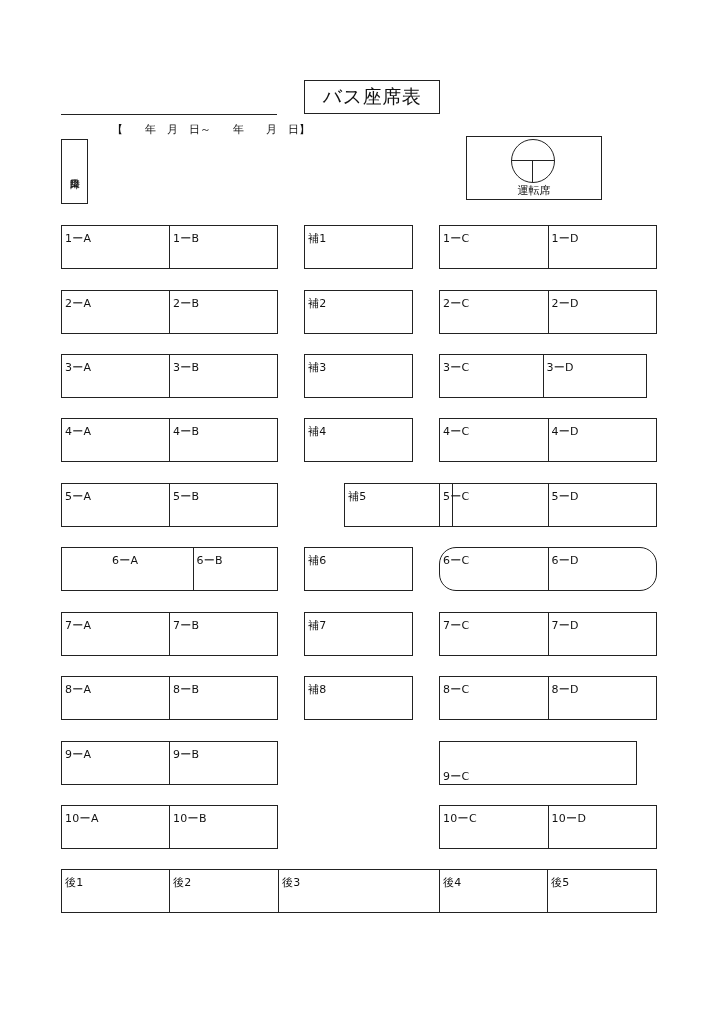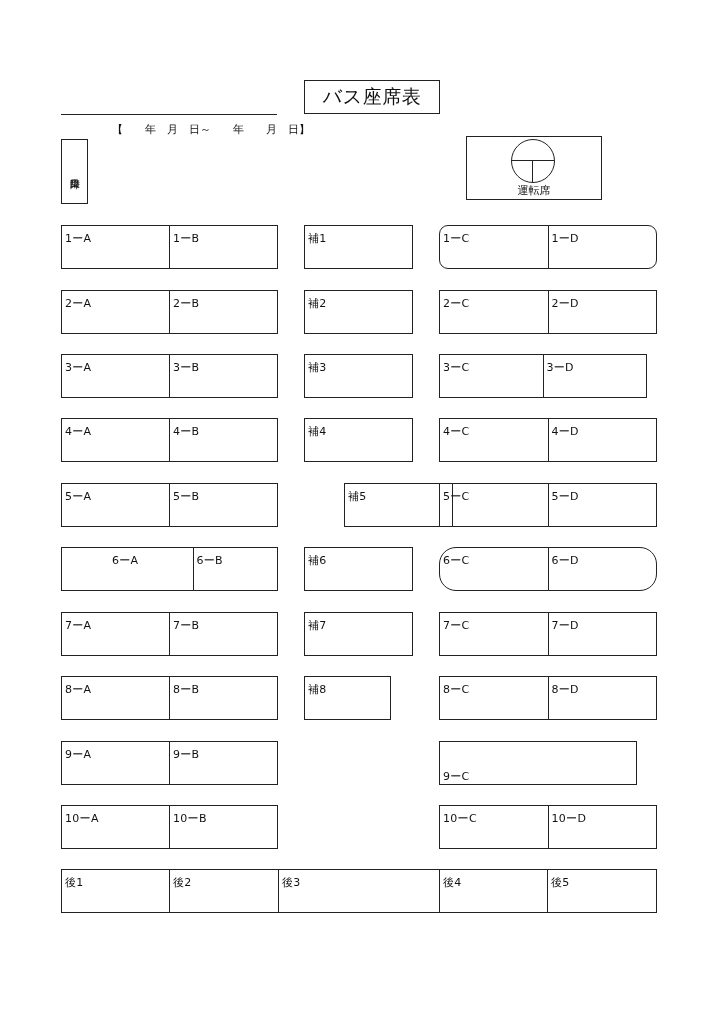--- a/index.html
+++ b/index.html
@@ -66,21 +66,21 @@
 
 <div>
 
   <div class="seat-row" style="left:61px;top:225px;width:217px;">
     <div class="seat">1ーA</div>
     <div class="seat">1ーB</div>
   </div>
   <div class="seat-row" style="left:304px;top:225px;width:109px;">
     <div class="seat">補1</div>
   </div>
-  <div class="seat-row" style="left:439px;top:225px;width:218px;border-radius:9px;">
+  <div class="seat-row" style="left:439px;top:225px;width:218px;">
     <div class="seat">1ーC</div>
     <div class="seat">1ーD</div>
   </div>
 
   <div class="seat-row" style="left:61px;top:290px;width:217px;">
     <div class="seat">2ーA</div>
     <div class="seat">2ーB</div>
   </div>
   <div class="seat-row" style="left:304px;top:290px;width:109px;">
     <div class="seat">補2</div>
@@ -147,21 +147,21 @@
   </div>
   <div class="seat-row" style="left:439px;top:612px;width:218px;">
     <div class="seat">7ーC</div>
     <div class="seat">7ーD</div>
   </div>
 
   <div class="seat-row" style="left:61px;top:676px;width:217px;">
     <div class="seat">8ーA</div>
     <div class="seat">8ーB</div>
   </div>
-  <div class="seat-row" style="left:304px;top:676px;width:87px;">
+  <div class="seat-row" style="left:304px;top:676px;width:109px;">
     <div class="seat">補8</div>
   </div>
   <div class="seat-row" style="left:439px;top:676px;width:218px;">
     <div class="seat">8ーC</div>
     <div class="seat">8ーD</div>
   </div>
 
   <div class="seat-row" style="left:61px;top:741px;width:217px;">
     <div class="seat">9ーA</div>
     <div class="seat">9ーB</div>

